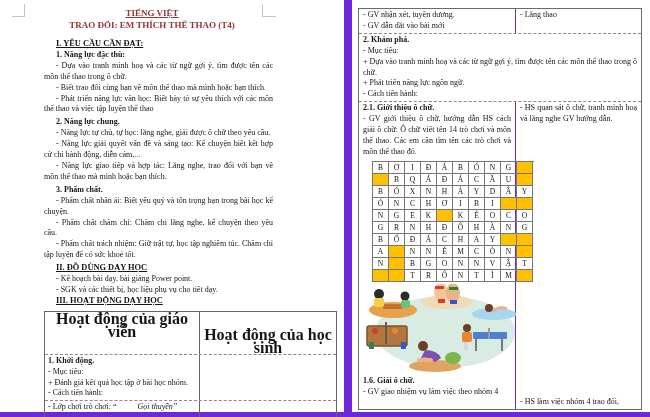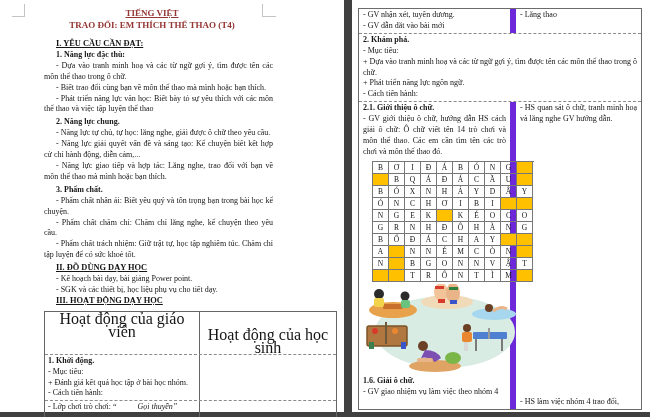--- a/index.html
+++ b/index.html
@@ -1,16 +1,16 @@
 <!DOCTYPE html>
 <html><head>
 <meta charset="utf-8">
 <style>
   html,body{margin:0;padding:0;}
-  .screen{position:relative;width:650px;height:417px;background:#404040;overflow:hidden;
+  .screen{position:relative;width:650px;height:417px;background:#6d28d9;overflow:hidden;
           font-family:"Liberation Serif",serif;color:#151515;}
   .page{position:absolute;top:0;background:#ffffff;}
   .page-left{left:0;width:344px;height:412px;}
   .page-right{left:352px;width:298px;height:412px;}
 
   p{margin:0;font-size:8px;line-height:10.9px;}
   .just{text-align:justify;}
   .ind{text-indent:12px;}
   .b{font-weight:bold;}
   .i{font-style:italic;margin-left:19px;}
@@ -23,28 +23,28 @@
   .titles p{font-size:9px;line-height:12px;font-weight:bold;}
   .gap8{height:8px;} .gap2{height:2px;}
   .bodyw{width:229px;}
   .h-section{font-size:8.4px;font-weight:bold;text-decoration:underline;}
 
   .ltable{width:293px;border:1px solid #666;margin-top:4px;box-sizing:border-box;}
   .lrow{display:flex;}
   .lrow + .lrow{border-top:1px dashed #8a8a8a;}
   .lc1{width:156px;border-right:1px solid #666;box-sizing:border-box;padding:1px 3px;}
   .lc2{width:137px;box-sizing:border-box;padding:1px 3px;margin-top:16px;}
-  .lt-headcell{text-align:center;font-weight:normal;line-height:13px;padding:0 3px;}
+  .lt-headcell{text-align:center;font-weight:bold;line-height:13px;padding:0 3px;}
 
   
   .rtable{position:absolute;left:6px;top:8px;width:284px;height:402px;border:1px solid #6b6b6b;
           box-sizing:border-box;display:flex;flex-direction:column;}
   .rrow{display:flex;}
   .rrow + .rrow{border-top:1px dashed #8a8a8a;}
-  .rc1{width:157px;border-right:6px solid #6d28d9;box-sizing:border-box;padding:1px 4px;}
+  .rc1{width:157px;border-right:1px solid #6d28d9;box-sizing:border-box;padding:1px 4px;}
   .rc2{width:125px;box-sizing:border-box;padding:1px 4px;}
   .rmerged{padding:1px 4px;}
   .rowC{flex:1 1 auto;}
   .rowC .rc2{position:relative;}
   .pin-bottom{position:absolute;left:4px;right:2px;bottom:1px;}
 
   
   .cw{display:grid;grid-template-columns:repeat(10,16px);grid-auto-rows:12px;
       border-left:1px solid #777;border-top:1px solid #777;width:161px;margin:3px 0 2px 9px;}
   .cw-cell{border-right:1px solid #777;border-bottom:1px solid #777;box-sizing:border-box;

